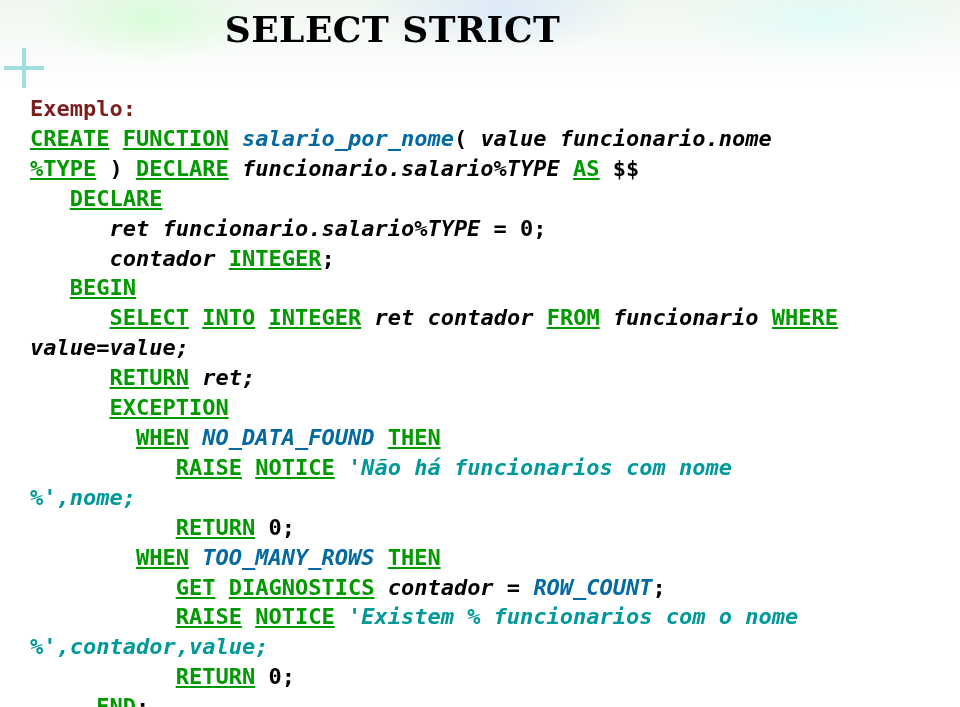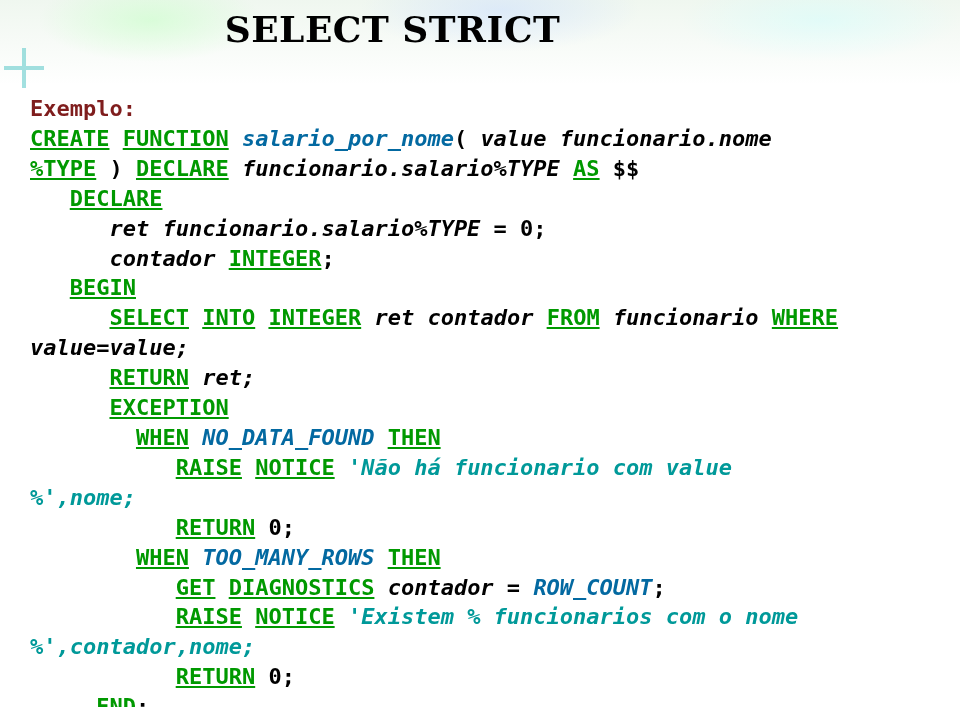--- a/index.html
+++ b/index.html
@@ -88,21 +88,21 @@
 <span class="kw">%TYPE</span> <span class="bold">)</span> <span class="kw">DECLARE</span> <span class="bold ital">funcionario.salario%TYPE</span> <span class="kw">AS</span> <span class="bold">$$</span>
    <span class="kw">DECLARE</span>
       <span class="bold ital">ret</span> <span class="bold ital">funcionario.salario%TYPE</span><span class="bold"> = 0;</span>
       <span class="bold ital">contador</span> <span class="kw">INTEGER</span><span class="bold">;</span>
    <span class="kw">BEGIN</span>
       <span class="kw">SELECT</span> <span class="kw">INTO</span> <span class="kw">INTEGER</span> <span class="bold ital">ret</span> <span class="bold ital">contador</span> <span class="kw">FROM</span> <span class="bold ital">funcionario</span> <span class="kw">WHERE</span>
 <span class="bold ital">value=value;</span>
       <span class="kw">RETURN</span> <span class="bold ital">ret;</span>
       <span class="kw">EXCEPTION</span>
         <span class="kw">WHEN</span> <span class="fn">NO_DATA_FOUND</span> <span class="kw">THEN</span>
-           <span class="kw">RAISE</span> <span class="kw">NOTICE</span> <span class="str">'Não há funcionario com value </span>
+           <span class="kw">RAISE</span> <span class="kw">NOTICE</span> <span class="str">'Não há funcionarios com nome </span>
 <span class="str">%',nome;</span>
            <span class="kw">RETURN</span> <span class="bold">0;</span>
         <span class="kw">WHEN</span> <span class="fn">TOO_MANY_ROWS</span> <span class="kw">THEN</span>
            <span class="kw">GET</span> <span class="kw">DIAGNOSTICS</span> <span class="bold ital">contador</span><span class="bold"> = </span><span class="fn">ROW_COUNT</span><span class="bold">;</span>
            <span class="kw">RAISE</span> <span class="kw">NOTICE</span> <span class="str">'Existem % funcionarios com o nome </span>
-<span class="str">%',contador,nome;</span>
+<span class="str">%',contador,value;</span>
            <span class="kw">RETURN</span> <span class="bold">0;</span>
      <span class="kw">END</span><span class="bold">;</span></pre>
 
 </body></html>

